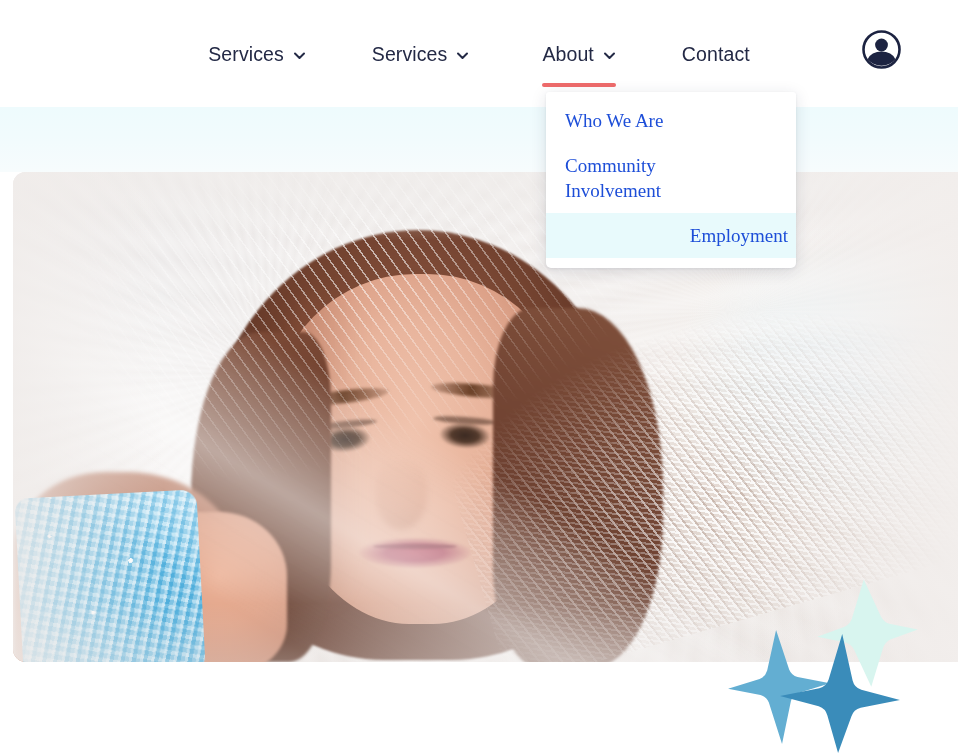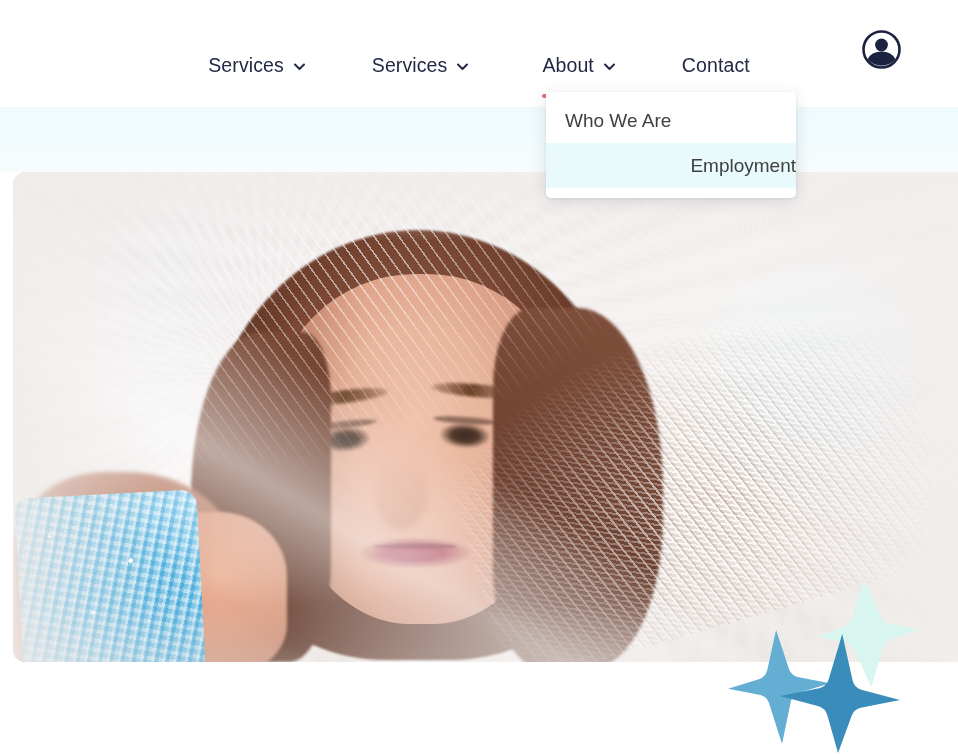--- a/index.html
+++ b/index.html
@@ -25,21 +25,21 @@
     position: absolute;
     left: 0; top: 0;
     width: 958px;
     height: 107px;
     background: #ffffff;
     z-index: 40;
   }
 
   #nav-links {
     position: absolute;
-    left: 0; top: 14px;
+    left: 0; top: 3px;
     width: 958px;
     height: 107px;
     display: flex;
     align-items: flex-start;
     justify-content: center;
     gap: 0;
   }
 
   .nav-item {
     position: relative;
@@ -374,25 +374,25 @@
     background: #ffffff;
     border-radius: 3px 3px 5px 5px;
     box-shadow: 0 3px 16px rgba(28,36,68,.13), 0 1px 3px rgba(28,36,68,.08);
     z-index: 60;
     padding: 6px 0 10px 0;
     overflow: hidden;
   }
 
   .dd-item {
     display: block;
-    padding: 10px 0 10px 19px;
-    font-family: Liberation Sans, sans-serif;
+    padding: 10px 8px 10px 19px;
+    font-family: Liberation Serif, serif;
     font-size: 19px;
     font-weight: 400;
-    color: #404040;
+    color: #1d4ed8;
     line-height: 25px;
     cursor: pointer;
     background: transparent;
   }
   .dd-item.highlighted {
     background: #e8fafc;
     text-align: right;
   }
 </style>
 </head>
@@ -492,16 +492,17 @@
       <svg width="39" height="39" viewBox="0 0 39 39" xmlns="http://www.w3.org/2000/svg">
         <circle cx="19.5" cy="19.5" r="18" fill="none" stroke="#1c2341" stroke-width="2.6"></circle>
         <circle cx="19.5" cy="15" r="6.4" fill="#1c2341"></circle>
         <path d="M5.6 29.2 A14.6 11.2 0 0 1 33.4 29.2 A18 18 0 0 1 5.6 29.2 Z" fill="#1c2341"></path>
       </svg>
     </div>
   </div>
 
   <div id="dropdown">
     <div class="dd-item">Who We Are</div>
+    <div class="dd-item" style="max-width:200px;">Community Involvement</div>
     <div class="dd-item highlighted">Employment</div>
   </div>
 
 </div>
 
 </body></html>

